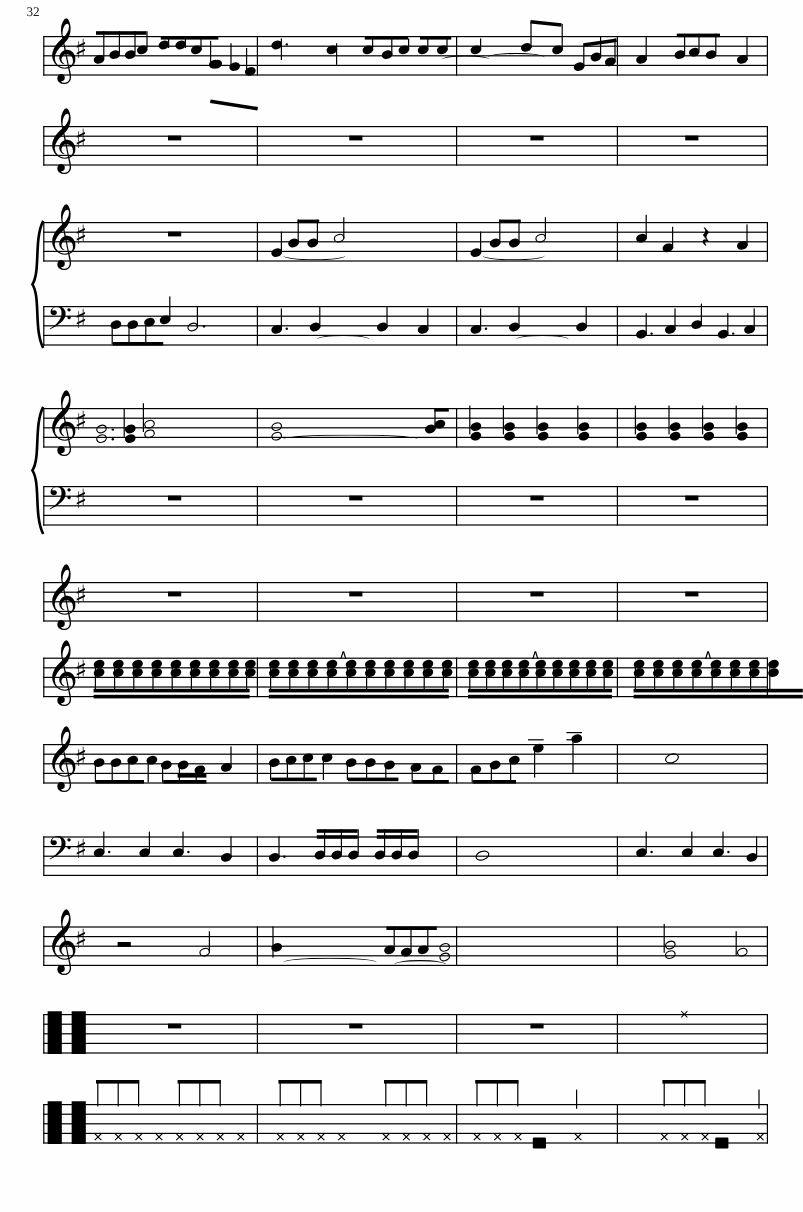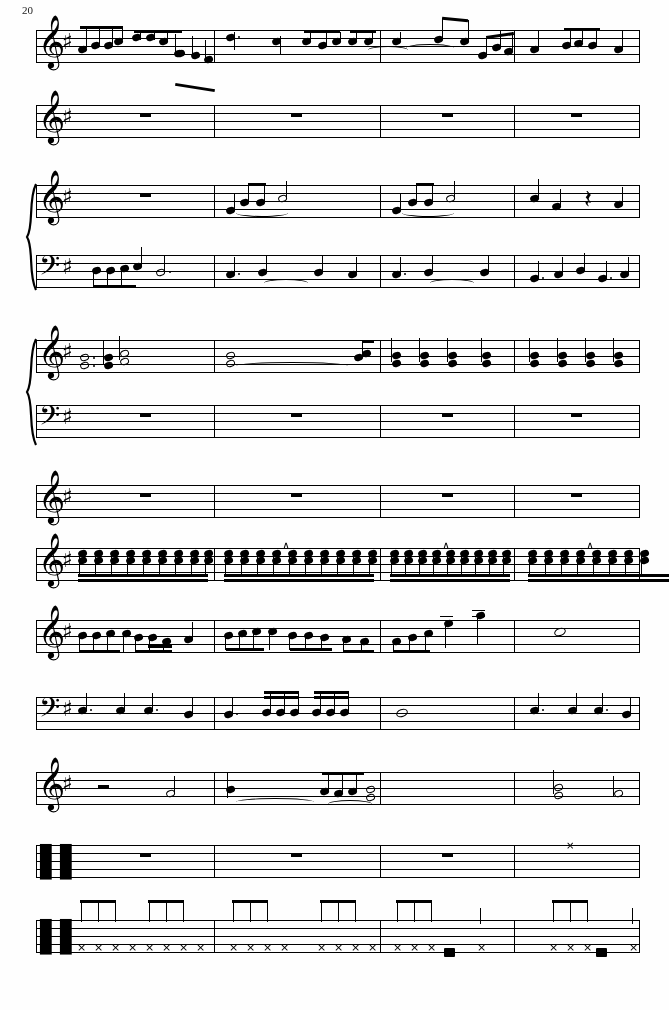--- a/index.html
+++ b/index.html
@@ -171,21 +171,21 @@
     font-size: 11px;
     line-height: 1;
     color: #000;
   }
 </style>
 </head>
 <body>
 
 <div id="sheet">
 
-  <div class="page-number">20</div>
+  <div class="page-number">32</div>
 
   <div class="staff" style="top:30px;">
     <div class="line l0"></div>
       <div class="line l1"></div>
       <div class="line l2"></div>
       <div class="line l3"></div>
       <div class="line l4"></div>
     <div class="clef treble" style="left:2px;">𝄞</div>
     <div class="keysig" style="left:26px;top:1px;">♯</div>
     <div class="barline" style="left:0px;top:0;height:33px;"></div>

